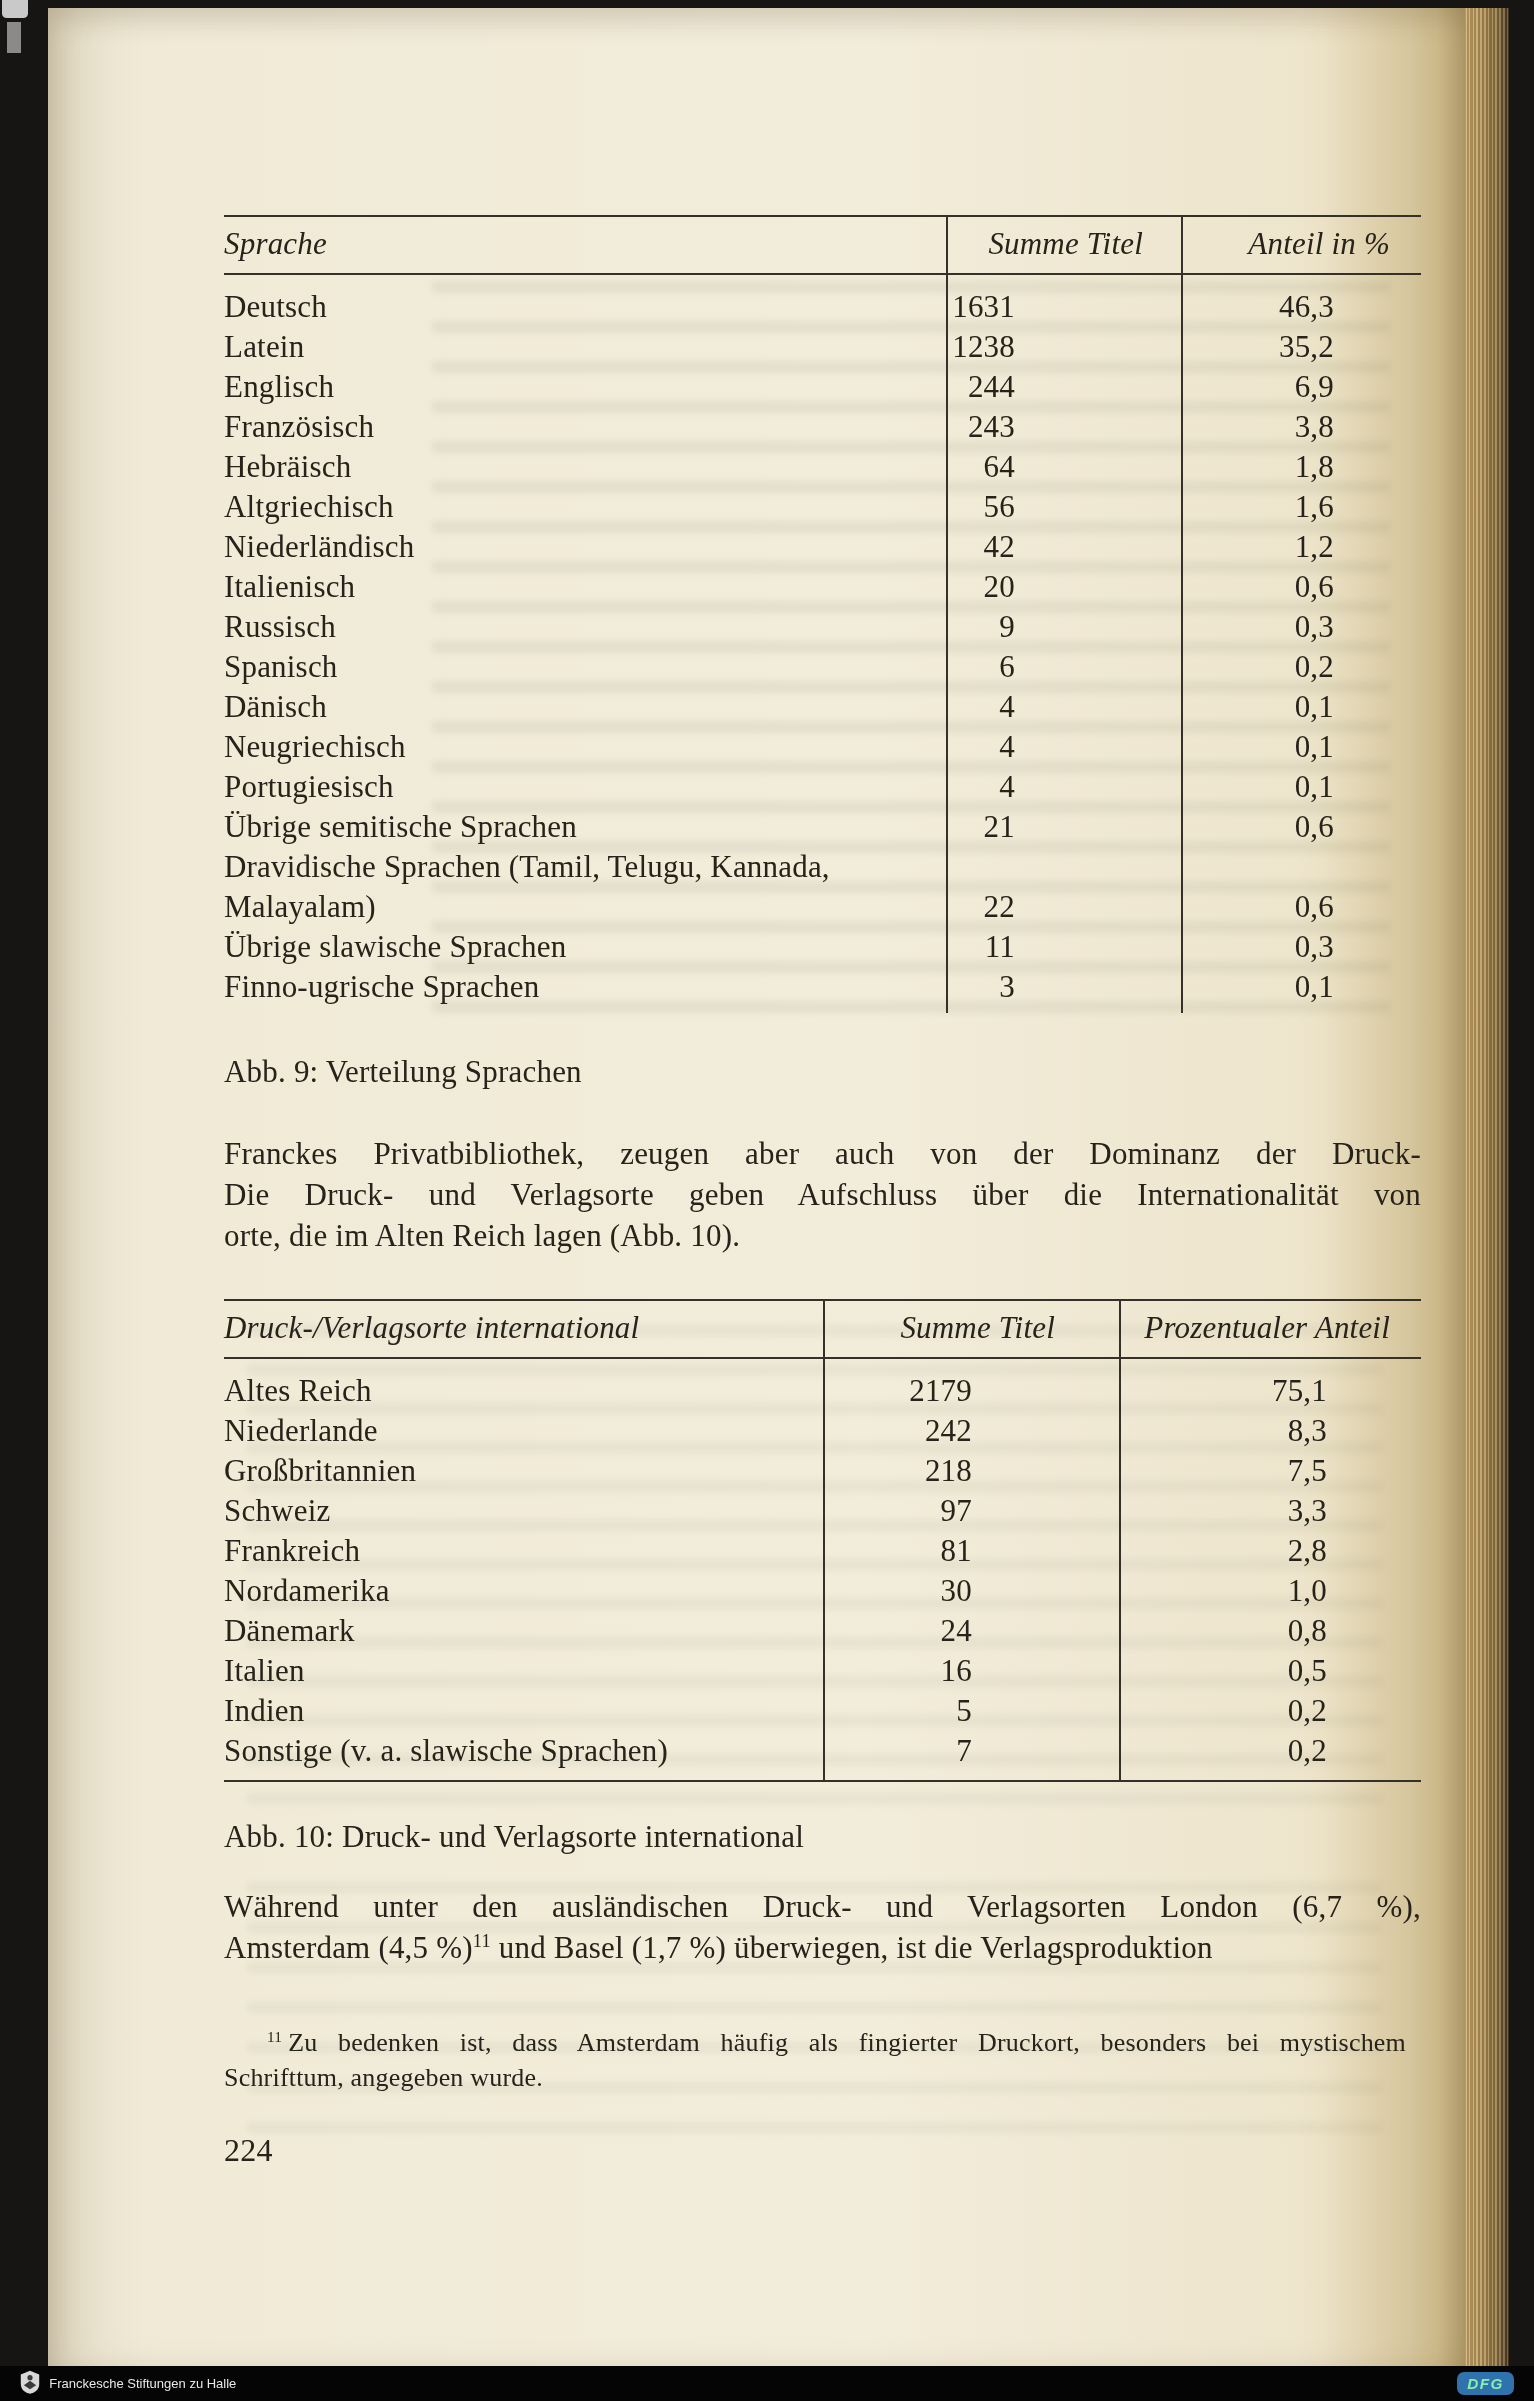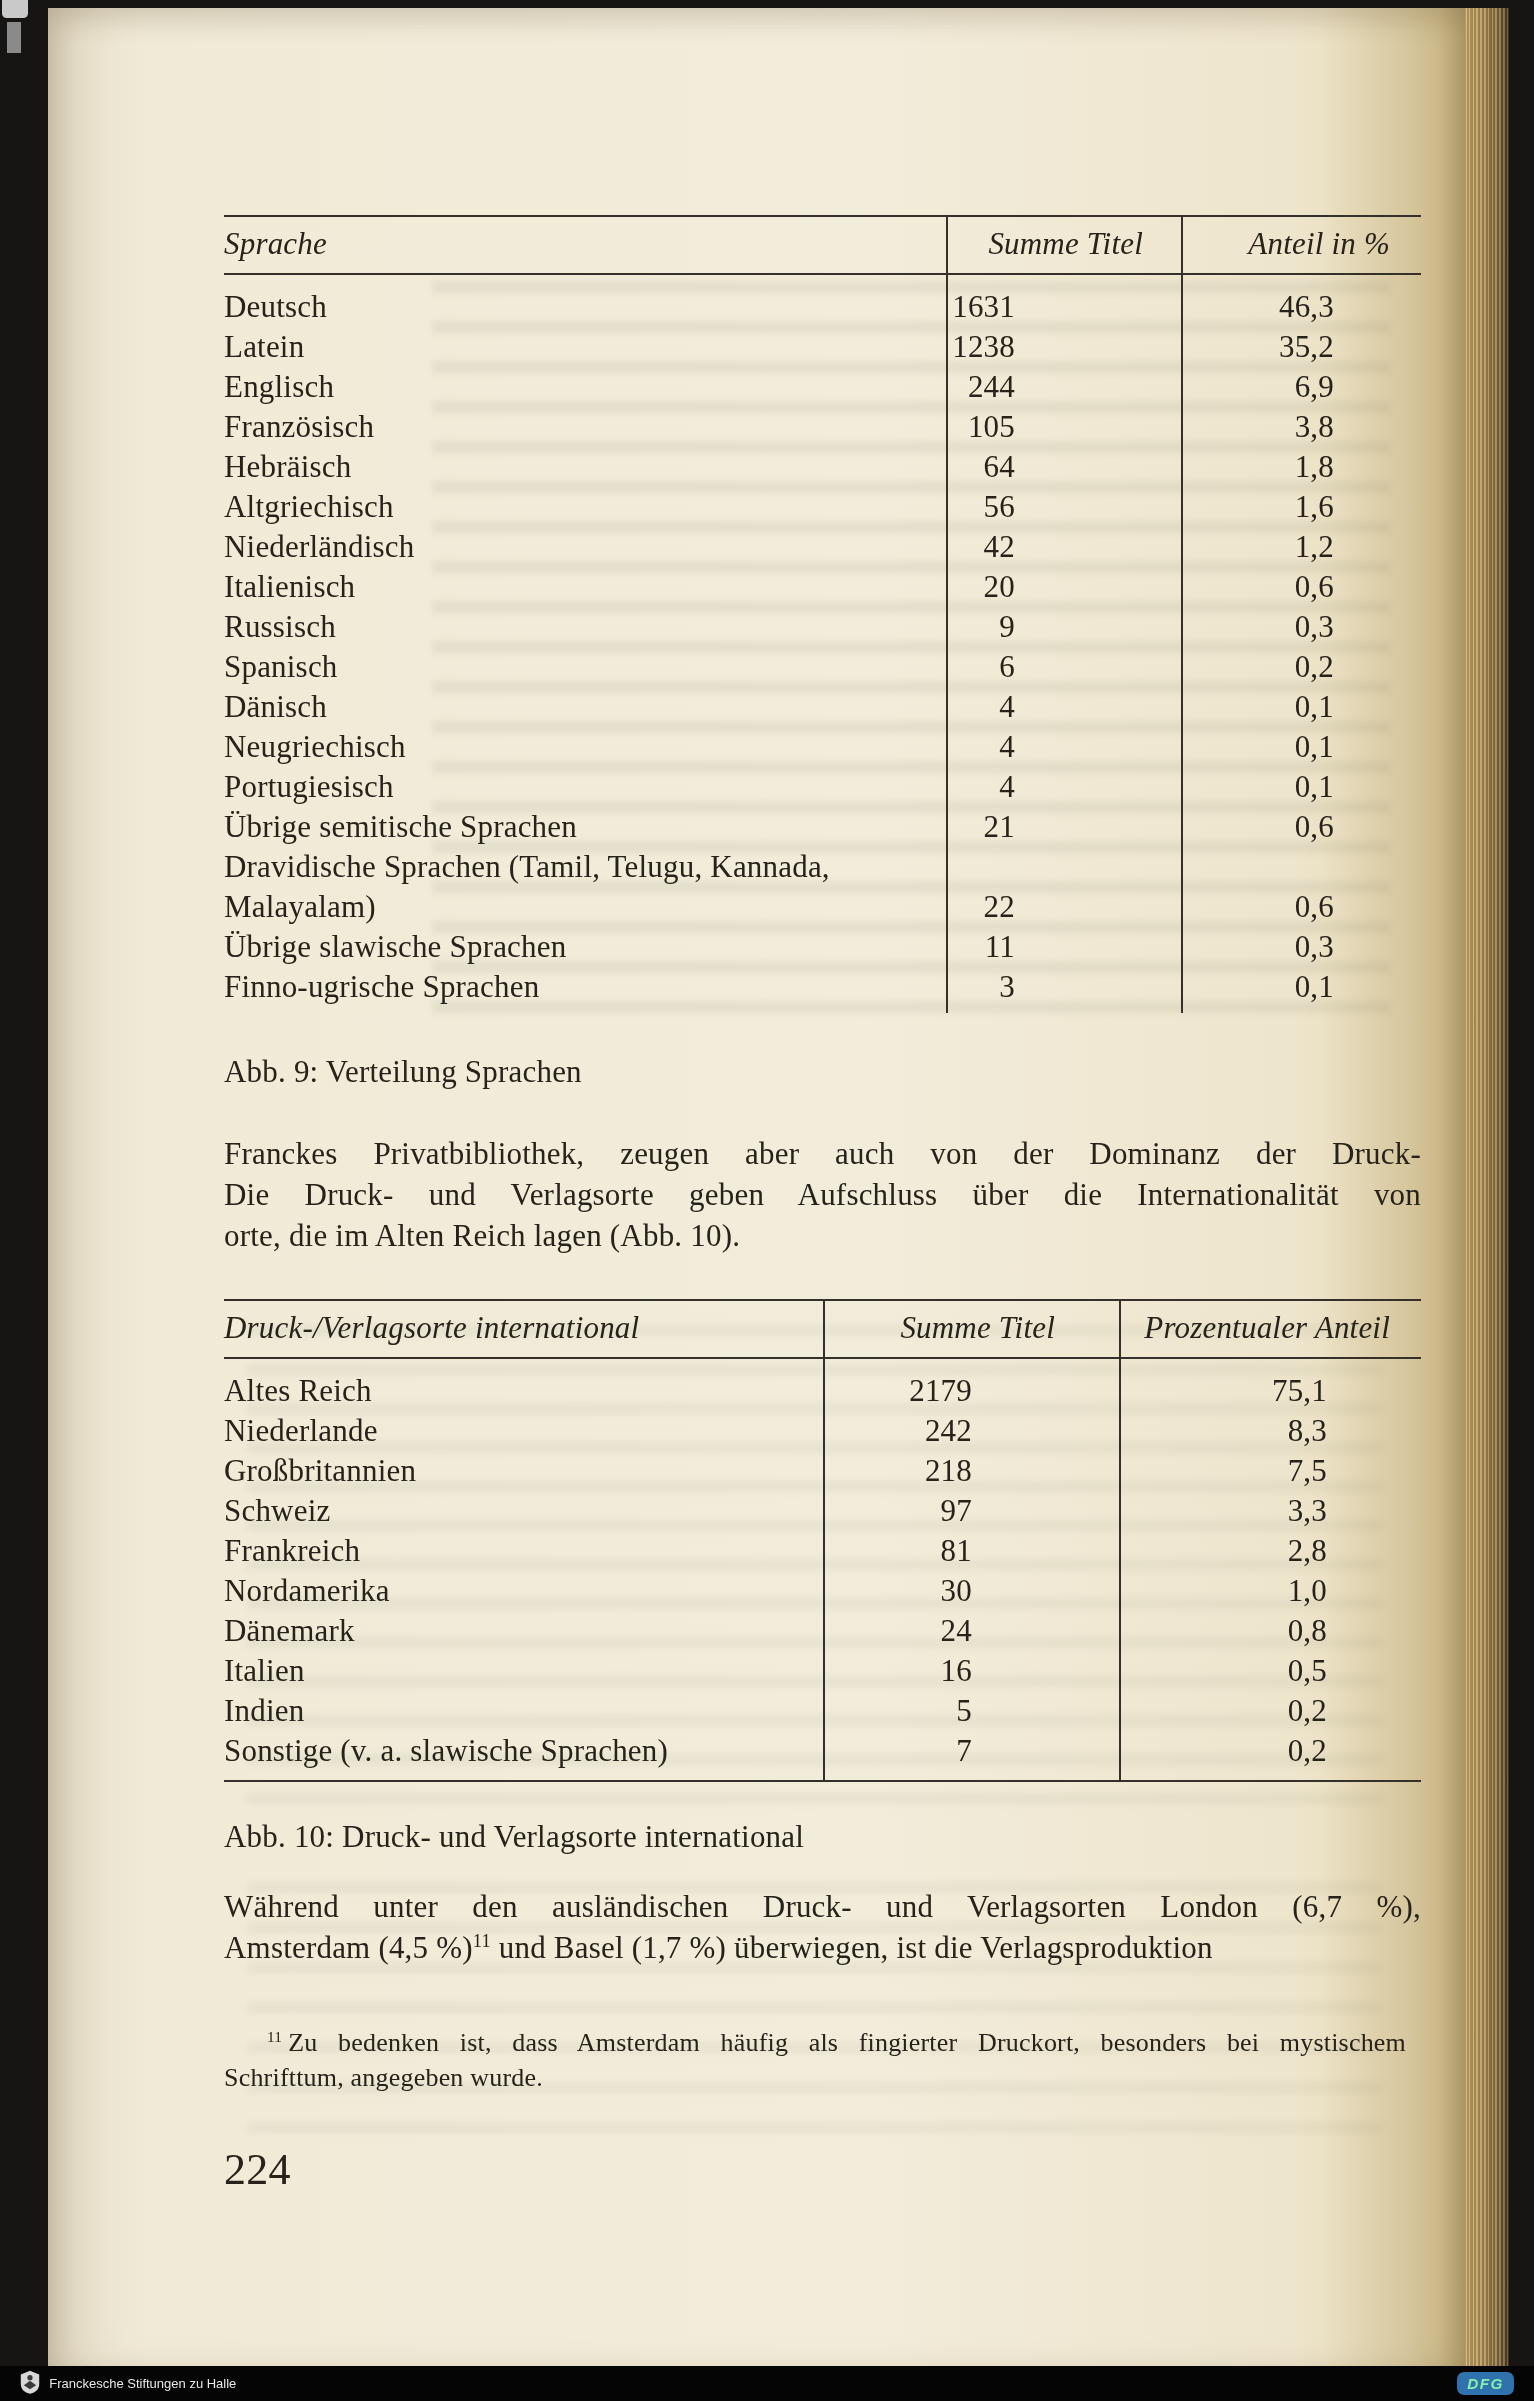--- a/index.html
+++ b/index.html
@@ -88,21 +88,21 @@
   .jline { text-align: justify; text-align-last: justify; line-height: 41px; }
   .jline.last { text-align-last: left; }
 
   sup.fn { font-size: 18.4px; vertical-align: super; line-height: 0; }
 
   .footnote { margin-top: 57px; font-size: 26px; width: 1182px; }
   .footnote .jline { line-height: 35px; }
   .footnote .l1 { padding-left: 43px; }
   .footnote sup.fn { font-size: 15.3px; margin-right: 6.1px; }
 
-  .pageno { margin-top: 49px; font-size: 44px; }
+  .pageno { margin-top: 37px; font-size: 32px; }
 
   
   .footer-bar {
     position: absolute; left: 0; bottom: 0; z-index: 5;
     width: 1534px; height: 35px;
     background: #050505;
     display: flex; align-items: center; justify-content: space-between;
     padding: 0 20px;
     font-family: "Liberation Sans", "DejaVu Sans", sans-serif;
   }
@@ -147,21 +147,21 @@
             <td>1238</td>
             <td>35,2</td>
           </tr>
           <tr>
             <td>Englisch</td>
             <td>244</td>
             <td>6,9</td>
           </tr>
           <tr>
             <td>Französisch</td>
-            <td>105</td>
+            <td>243</td>
             <td>3,8</td>
           </tr>
           <tr>
             <td>Hebräisch</td>
             <td>64</td>
             <td>1,8</td>
           </tr>
           <tr>
             <td>Altgriechisch</td>
             <td>56</td>

